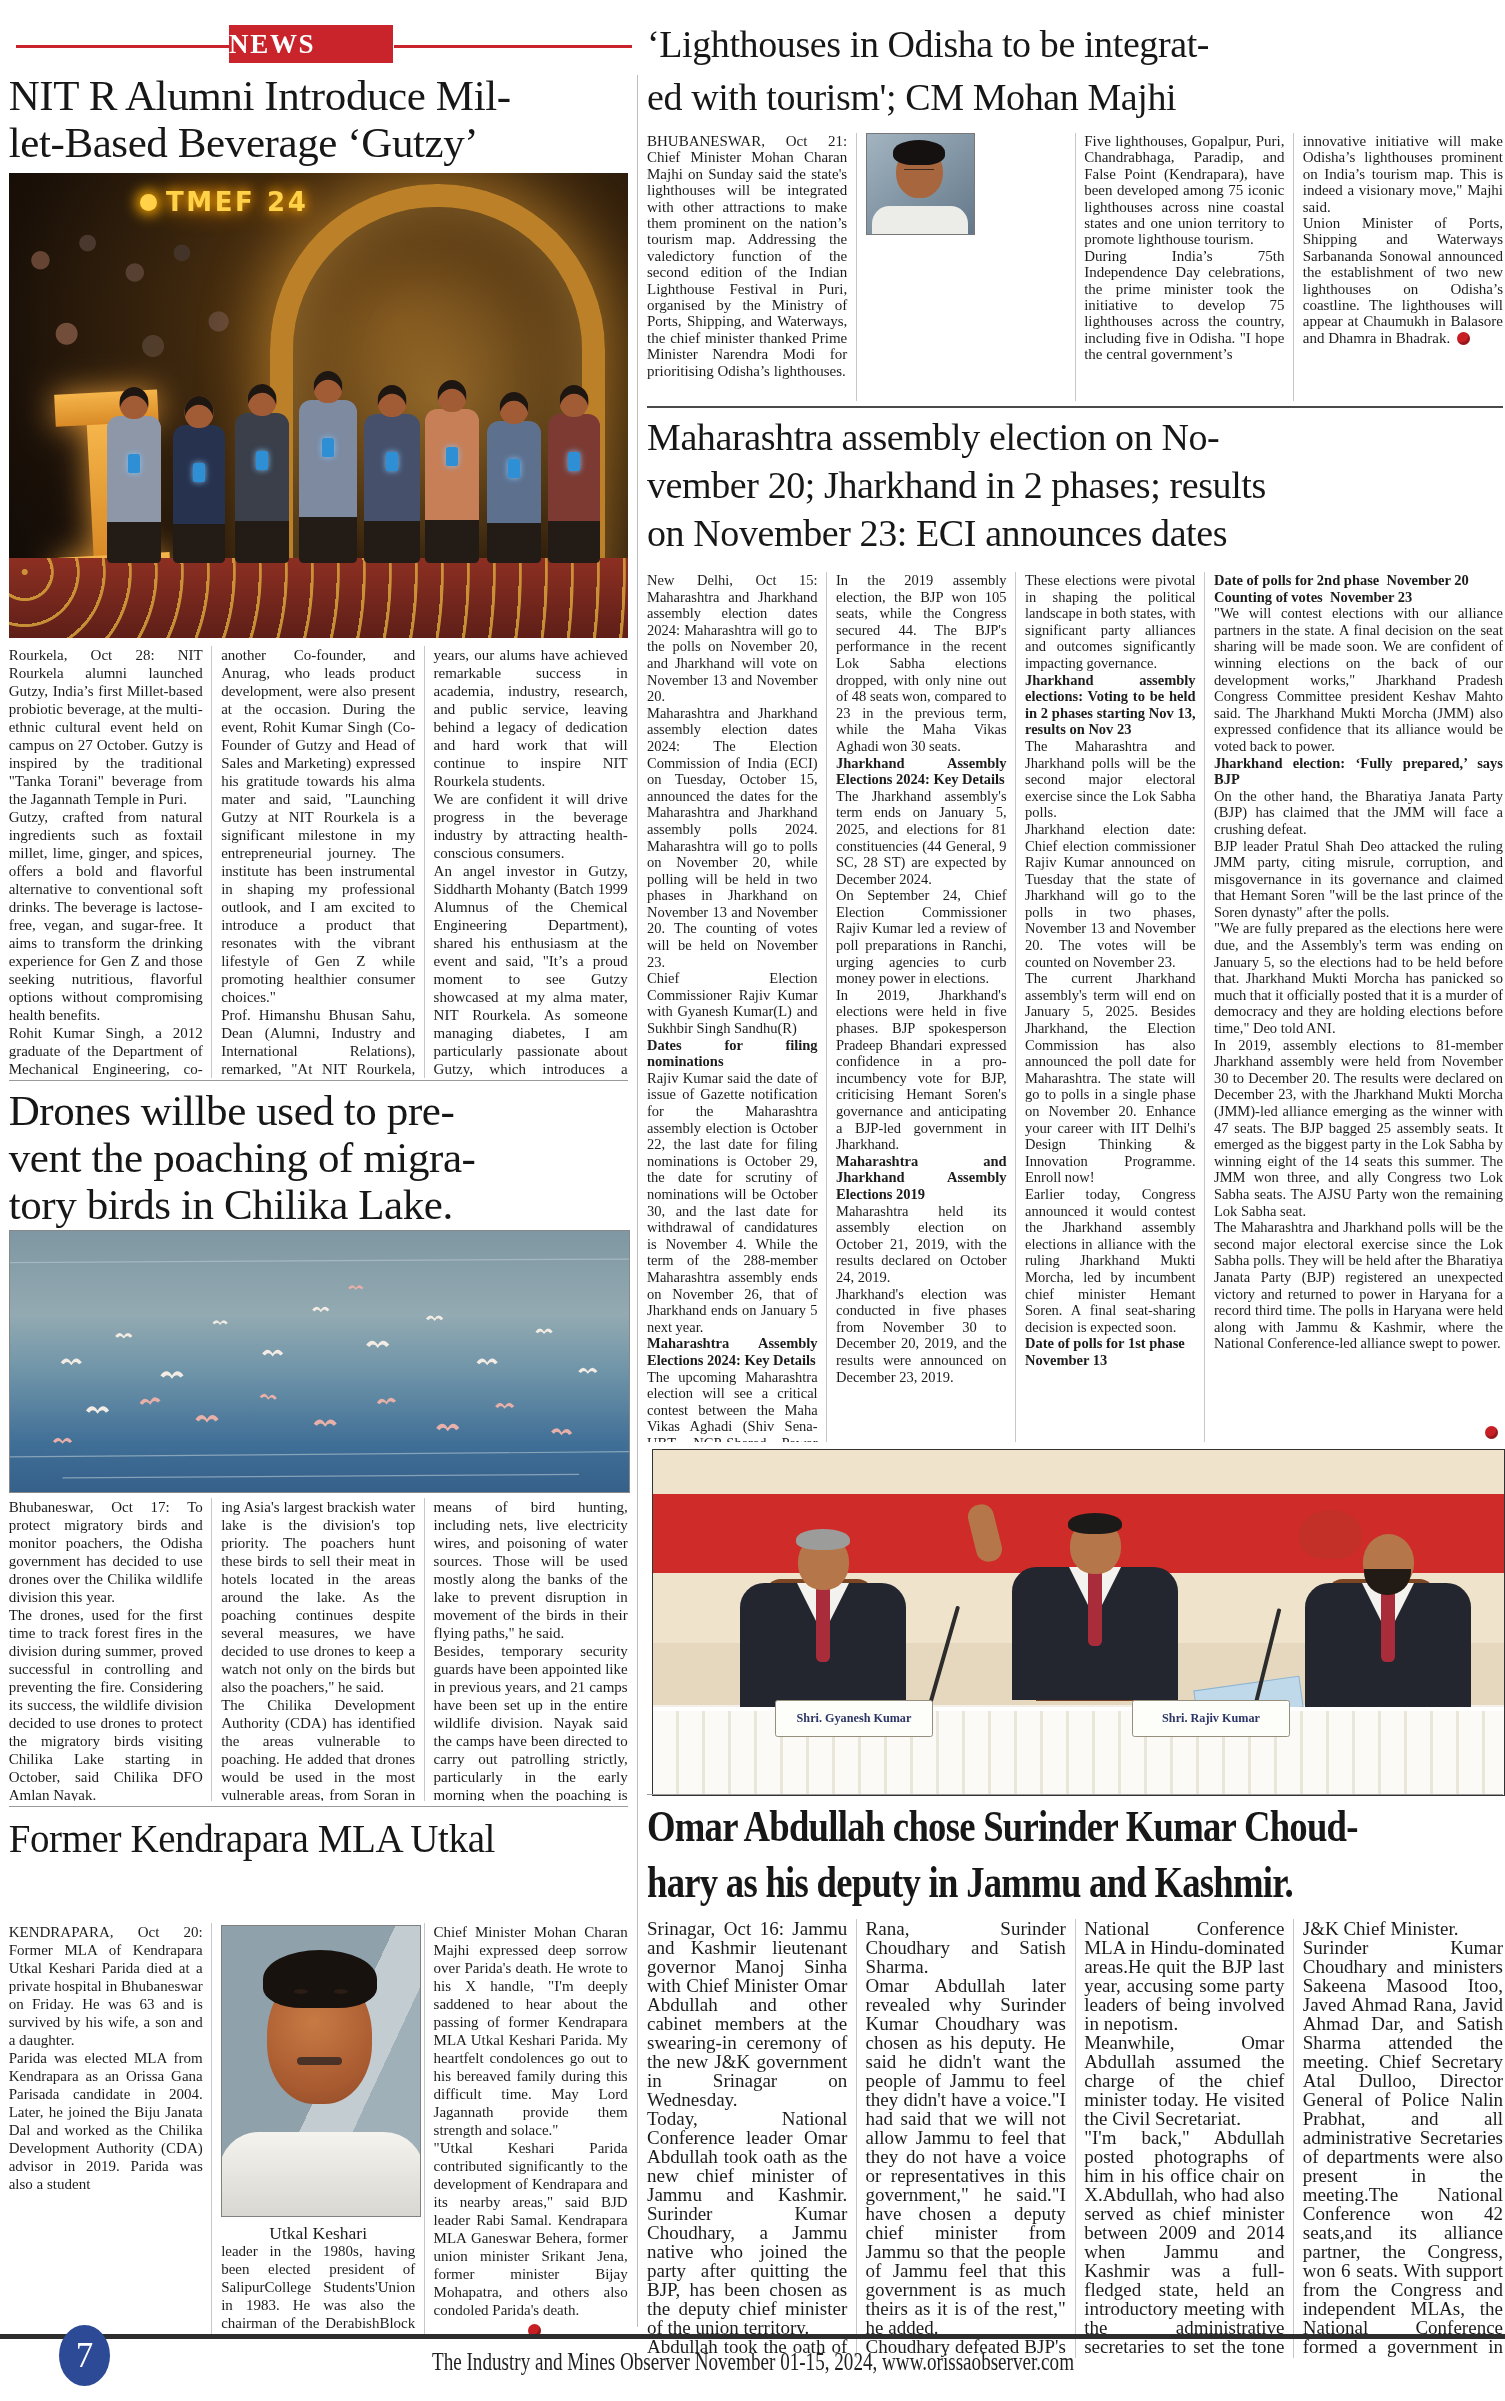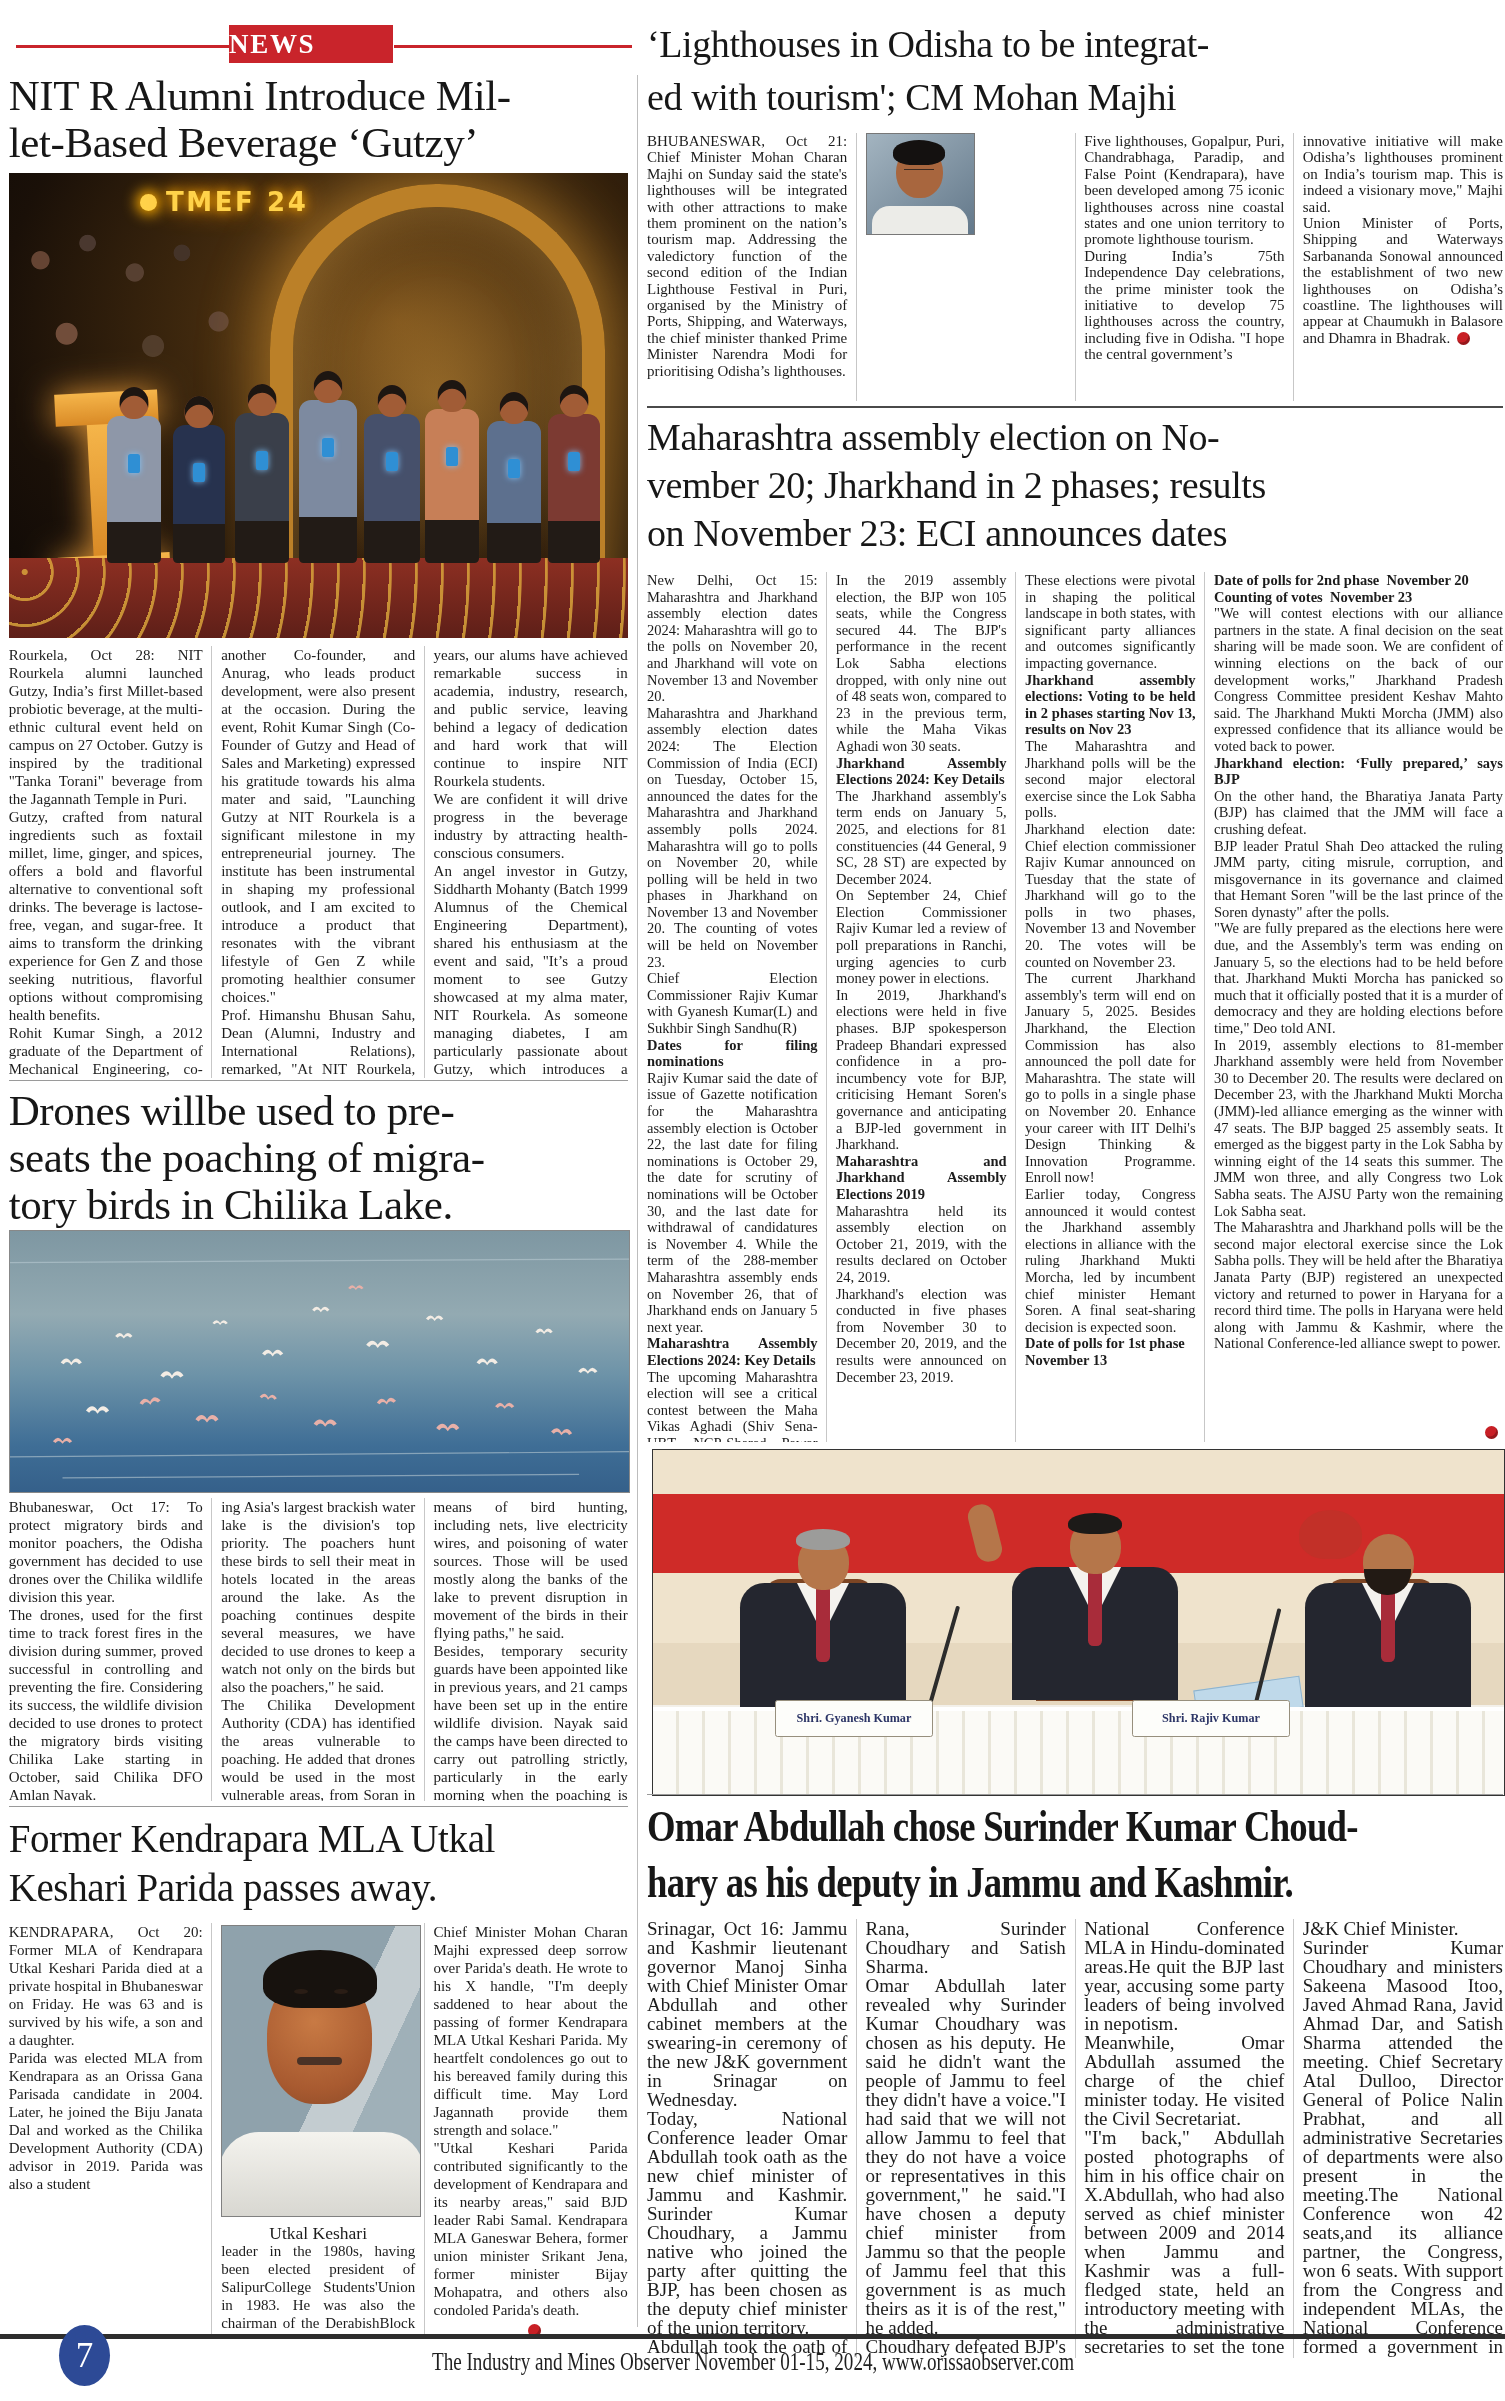--- a/index.html
+++ b/index.html
@@ -279,21 +279,21 @@
     <div class="mic" style="left:612px;top:157px;transform:rotate(14deg);"></div>
     <div class="papers" style="left:542px;"></div>
     <div class="plate" style="left:122px;">Shri. Gyanesh Kumar</div>
     <div class="plate" style="left:479px;">Shri. Rajiv Kumar</div>
     <div class="table"></div>
   </div>
 
   <div class="hrline" style="left:8.7px;top:1080px;width:619px;height:0.9px;background:#9a9a9a;"></div>
   <h1 class="chk-h">
     <div>Drones willbe used to pre-</div>
-    <div>seats the poaching of migra-</div>
+    <div>vent the poaching of migra-</div>
     <div>tory birds in Chilika Lake.</div>
   </h1>
   <div class="ph ph-flam">
     <svg viewBox="0 0 707 298" preserveAspectRatio="none">
       <defs>
         <linearGradient id="wtr" x1="0" y1="0" ドル="" x2="0" y2="1">
           <stop offset="0" stop-color="#7e97a2"></stop>
             <stop offset="0.32" stop-color="#93aab2"></stop>
           <stop offset="0.55" stop-color="#6d93a8"></stop>
             <stop offset="0.82" stop-color="#3f6e96"></stop>
@@ -351,21 +351,20 @@
     <div class="col">
       <p>means of bird hunting, including nets, live electricity wires, and poisoning of water sources. Those will be used mostly along the banks of the lake to prevent disruption in movement of the birds in their flying paths," he said.</p>
       <p>Besides, temporary security guards have been appointed like in previous years, and 21 camps have been set up in the entire wildlife division. Nayak said the camps have been directed to carry out patrolling strictly, particularly in the early morning when the poaching is reportedly very high.</p>
 
     </div>
   </div>
 
   <div class="hrline" style="left:8.7px;top:1806px;width:619px;height:0.9px;background:#9a9a9a;"></div>
   <h1 class="ken-h">
     <div>Former Kendrapara MLA Utkal</div>
-    <div>Keshari Parida passes away.</div>
   </h1>
   <div class="cols ken-c">
     <div class="col">
       <p>KENDRAPARA, Oct 20: Former MLA of Kendrapara Utkal Keshari Parida died at a private hospital in Bhubaneswar on Friday. He was 63 and is survived by his wife, a son and a daughter.</p>
       <p>Parida was elected MLA from Kendrapara as an Orissa Gana Parisada candidate in 2004. Later, he joined the Biju Janata Dal and worked as the Chilika Development Authority (CDA) advisor in 2019. Parida was also a student</p>
     </div>
     <div class="col">
       <div class="ph-utkal">
         <div class="face"></div>
         <div class="eyes">

